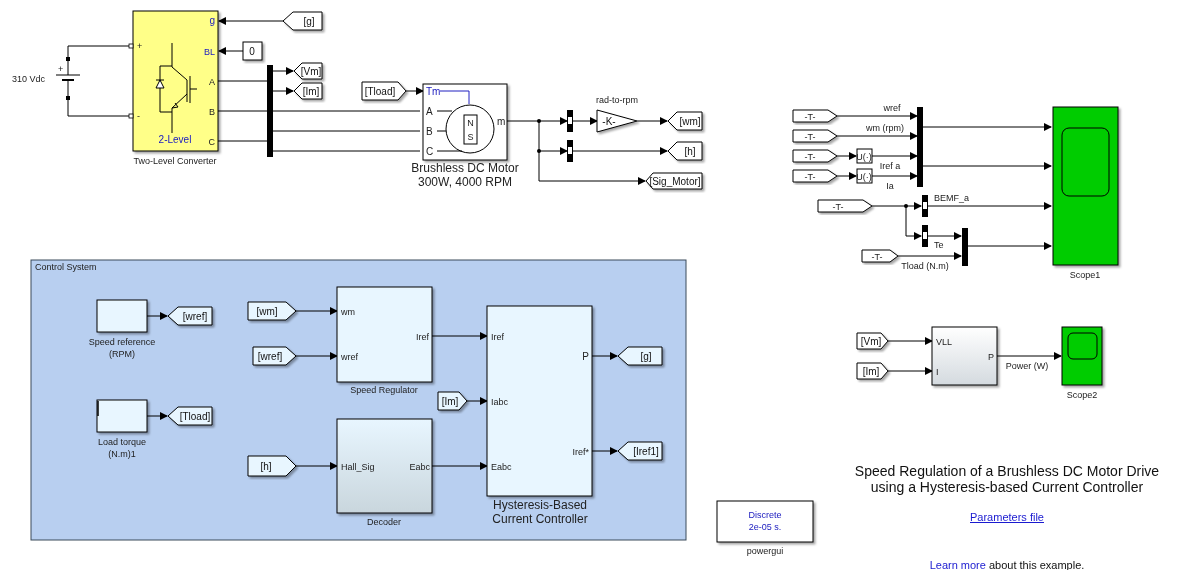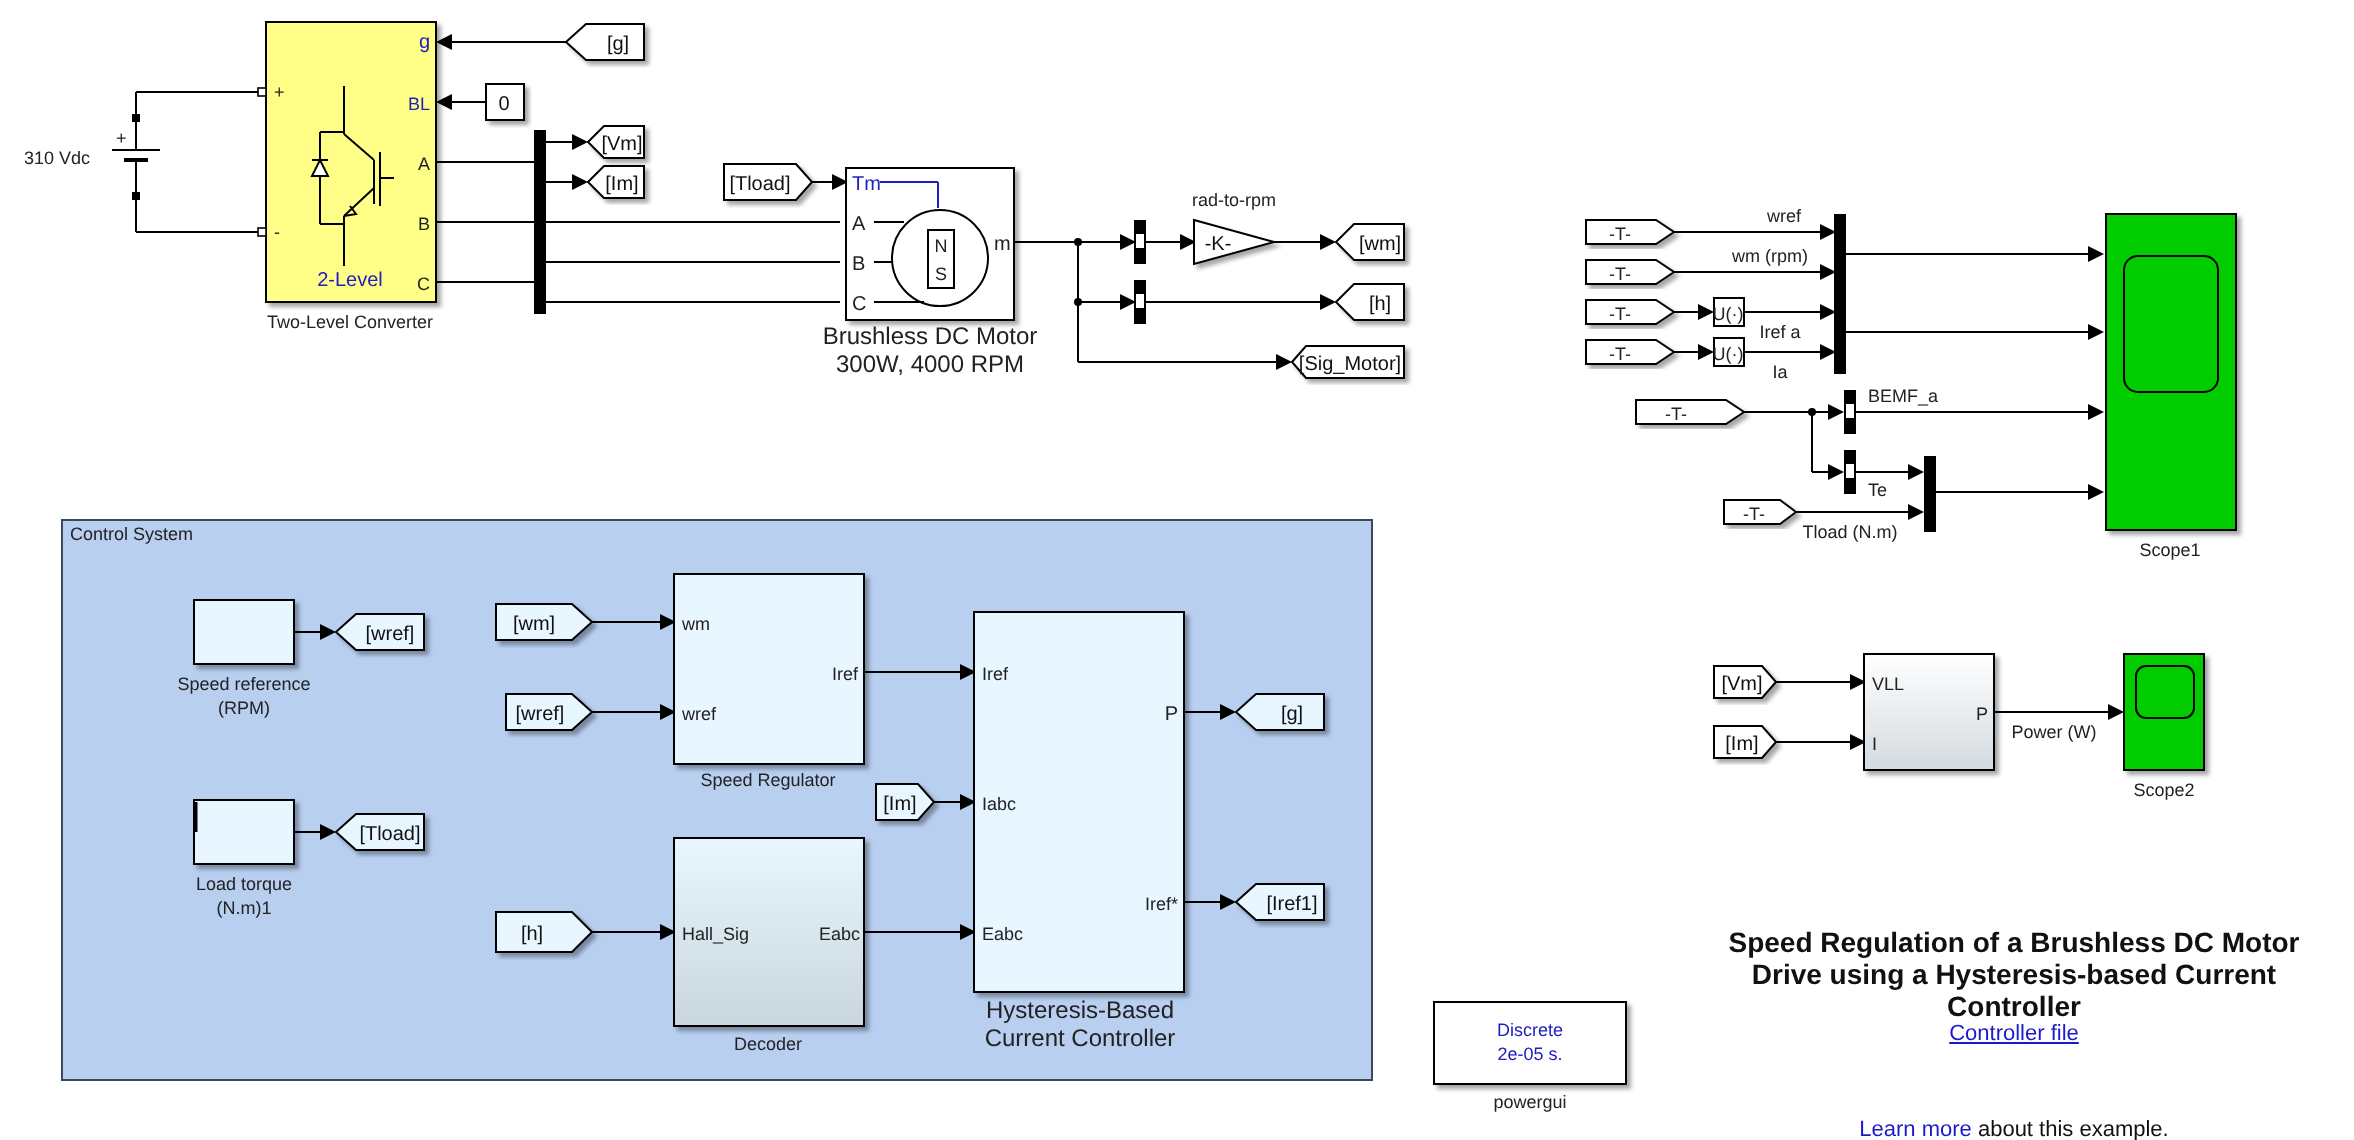--- a/index.html
+++ b/index.html
@@ -6,21 +6,21 @@
   body { width: 1177px; height: 570px; position: relative; overflow: hidden;
          font-family: "Liberation Sans", sans-serif; }
   svg#canvas { position: absolute; left: 0; top: 0; }
   .lbl { font-family: "Liberation Sans", sans-serif; font-size: 10px; fill: #222; }
   .lbl-s { font-family: "Liberation Sans", sans-serif; font-size: 9px; fill: #222; }
   .lbl-m { font-family: "Liberation Sans", sans-serif; font-size: 12px; fill: #222; }
   .blue { fill: #2020c0; }
   .wire { stroke: #000; stroke-width: 1; fill: none; }
   .tag { font-family: "Liberation Sans", sans-serif; font-size: 10px; fill: #111; }
   .title { position: absolute; left: 852px; top: 463px; width: 310px; text-align: center;
-           font-family: "Liberation Sans", sans-serif; font-weight: bold; font-size: 14px;
+           font-family: "Liberation Sans", sans-serif; font-weight: normal; font-size: 14px;
            line-height: 16px; color: #111; }
   .params-link { position: absolute; left: 852px; top: 511px; width: 310px; text-align: center;
                  font-size: 11px; color: #1a1ad0; text-decoration: underline; }
   .learn { position: absolute; left: 852px; top: 537px; width: 310px; text-align: center;
            font-size: 11px; color: #111; margin-top: 22px; }
   .learn a { color: #1a1ad0; text-decoration: none; }
 </style>
 </head>
 <body>
 
@@ -374,14 +374,14 @@
 
   <g>
     <rect x="717" y="501" width="96" height="41" fill="#fff" stroke="#000" filter="url(#sh)"></rect>
     <text x="765" y="518" text-anchor="middle" class="lbl-s blue">Discrete</text>
     <text x="765" y="530" text-anchor="middle" class="lbl-s blue">2e-05 s.</text>
   </g>
   <text x="765" y="554" text-anchor="middle" class="lbl-s">powergui</text>
 </svg>
 
 <div class="title">Speed Regulation of a Brushless DC Motor Drive using a Hysteresis-based Current Controller</div>
-<div class="params-link">Controller file</div>
+<div class="params-link">Parameters file</div>
 <div class="learn"><a>Learn more</a><span> about this example.</span></div>
 
 </body></html>

